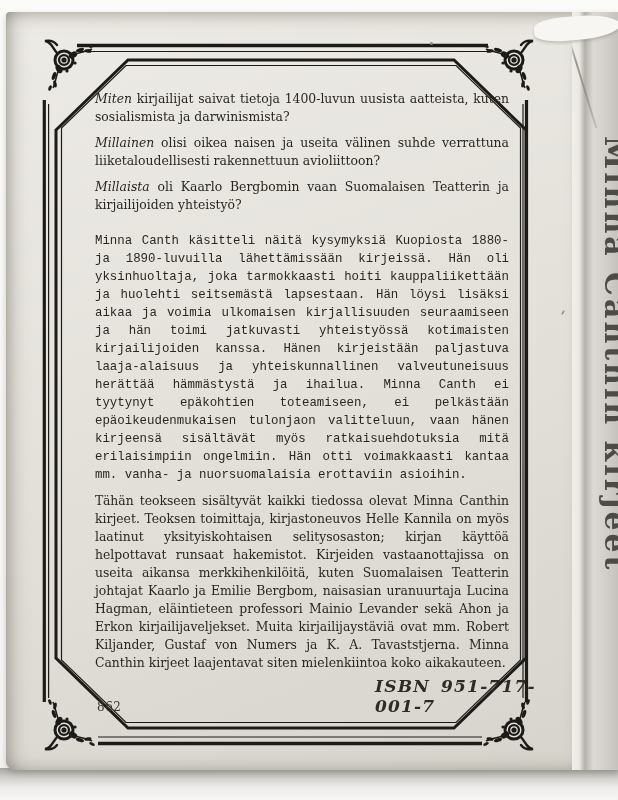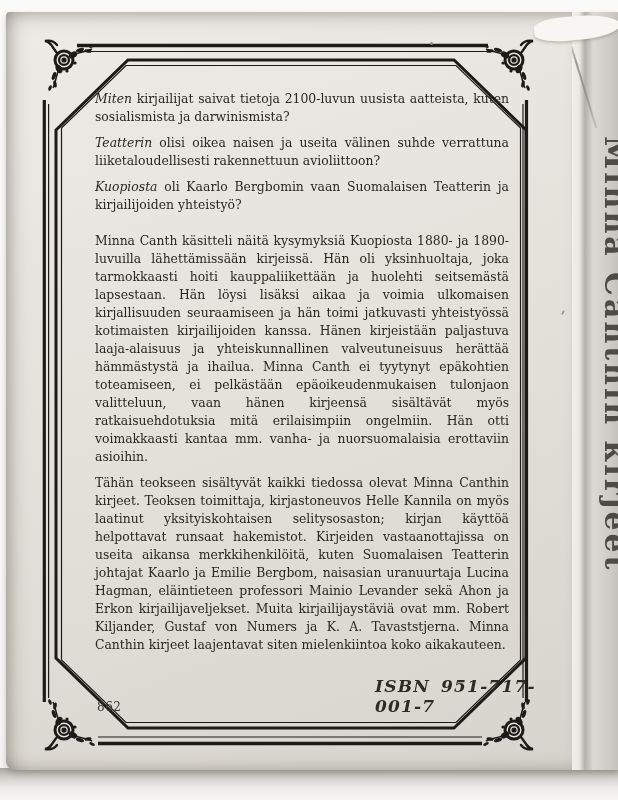--- a/index.html
+++ b/index.html
@@ -25,21 +25,21 @@
       inset 0 16px 18px -14px rgba(120,114,103,.55),
       inset 0 -12px 16px -11px rgba(120,114,103,.40);
     border-radius:4px 0 0 9px;
   }
   .frame-svg{position:absolute;left:0;top:0;}
   .text-block{
     position:absolute;left:89px;top:78px;width:414px;
     color:#2a2720;font-size:12.4px;line-height:18px;text-align:justify;
   }
   .text-block p{margin:0 0 8px 0;}
-  .text-block p.body-start{margin-top:18px;}
+  .text-block p.body-start{margin-top:18px;font-family:Liberation Mono, monospace;}
   .lead{font-style:italic;}
   .folio{
     position:absolute;left:91px;top:688px;font-size:12px;color:#3b372f;letter-spacing:.5px;
   }
   .isbn{
     position:absolute;left:369px;top:664px;font-size:17px;color:#2e2b25;
     font-style:italic;font-weight:bold;letter-spacing:1.2px;word-spacing:4px;
   }
   .spine{
     position:absolute;left:566px;top:0;width:46px;height:758px;
@@ -113,23 +113,23 @@
         <path d="M50 118 L122 48 L448 48 L520 118 L520 646 L448 716 L122 716 L50 646 Z" fill="none" stroke="#1c1b17" stroke-width="3"></path>
         <path d="M55.5 116 L120 53.5 L450 53.5 L514.5 116 L514.5 648 L450 710.5 L120 710.5 L55.5 648 Z" fill="none" stroke="#1c1b17" stroke-width="1.2"></path>
 
         <use href="#corner-rose" transform="translate(36,26)"></use>
         <use href="#corner-rose" transform="translate(530,26) scale(-1,1)"></use>
         <use href="#corner-rose" transform="translate(36,740) scale(1,-1)"></use>
         <use href="#corner-rose" transform="translate(530,740) scale(-1,-1)"></use>
       </svg>
 
       <div class="text-block">
-        <p><span class="lead">Miten</span><span> kirjailijat saivat tietoja 2100-luvun uusista aatteista, kuten sosialismista ja darwinismista?</span></p>
-        <p><span class="lead">Teatterin</span><span> olisi oikea naisen ja useita välinen suhde verrattuna liiketaloudellisesti rakennettuun avioliittoon?</span></p>
-        <p><span class="lead">Kuopiosta</span><span> oli Kaarlo Bergbomin vaan Suomalaisen Teatterin ja kirjailijoiden yhteistyö?</span></p>
+        <p><span class="lead">Miten</span><span> kirjailijat saivat tietoja 1400-luvun uusista aatteista, kuten sosialismista ja darwinismista?</span></p>
+        <p><span class="lead">Millainen</span><span> olisi oikea naisen ja useita välinen suhde verrattuna liiketaloudellisesti rakennettuun avioliittoon?</span></p>
+        <p><span class="lead">Millaista</span><span> oli Kaarlo Bergbomin vaan Suomalaisen Teatterin ja kirjailijoiden yhteistyö?</span></p>
         <p class="body-start">Minna Canth käsitteli näitä kysymyksiä Kuopiosta 1880- ja 1890-luvuilla lähettämissään kirjeissä. Hän oli yksinhuoltaja, joka tarmokkaasti hoiti kauppaliikettään ja huolehti seitsemästä lapsestaan. Hän löysi lisäksi aikaa ja voimia ulkomaisen kirjallisuuden seuraamiseen ja hän toimi jatkuvasti yhteistyössä kotimaisten kirjailijoiden kanssa. Hänen kirjeistään paljastuva laaja-alaisuus ja yhteiskunnallinen valveutuneisuus herättää hämmästystä ja ihailua. Minna Canth ei tyytynyt epäkohtien toteamiseen, ei pelkästään epäoikeudenmukaisen tulonjaon valitteluun, vaan hänen kirjeensä sisältävät myös ratkaisuehdotuksia mitä erilaisimpiin ongelmiin. Hän otti voimakkaasti kantaa mm. vanha- ja nuorsuomalaisia erottaviin asioihin.</p>
         <p>Tähän teokseen sisältyvät kaikki tiedossa olevat Minna Canthin kirjeet. Teoksen toimittaja, kirjastoneuvos Helle Kannila on myös laatinut yksityiskohtaisen selitysosaston; kirjan käyttöä helpottavat runsaat hakemistot. Kirjeiden vastaanottajissa on useita aikansa merkkihenkilöitä, kuten Suomalaisen Teatterin johtajat Kaarlo ja Emilie Bergbom, naisasian uranuurtaja Lucina Hagman, eläintieteen professori Mainio Levander sekä Ahon ja Erkon kirjailijaveljekset. Muita kirjailijaystäviä ovat mm. Robert Kiljander, Gustaf von Numers ja K. A. Tavaststjerna. Minna Canthin kirjeet laajentavat siten mielenkiintoa koko aikakauteen.</p>
       </div>
 
       <div class="folio">862</div>
       <div class="isbn">ISBN 951-717-001-7</div>
 
       <div class="speck s1"></div>
     </div>
 

